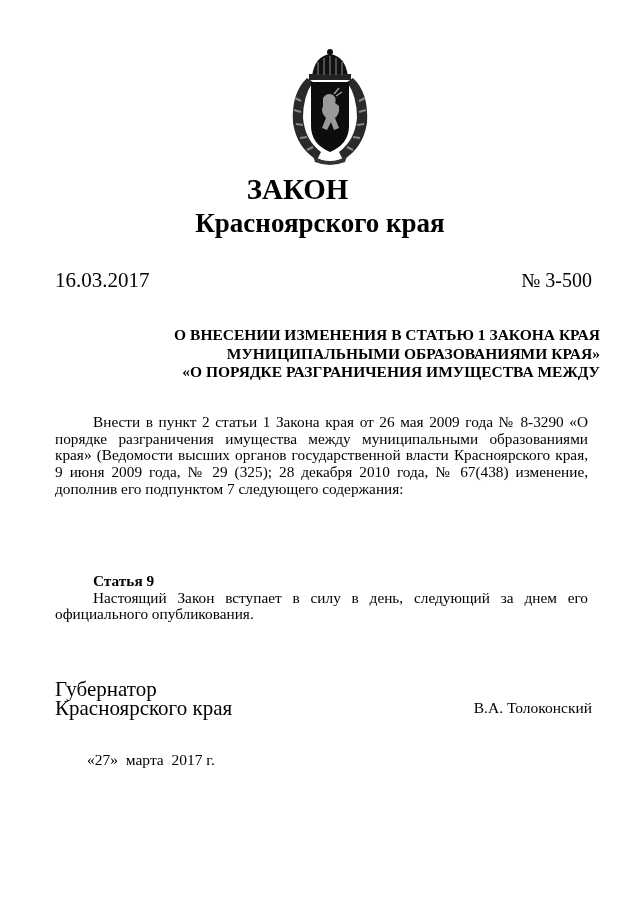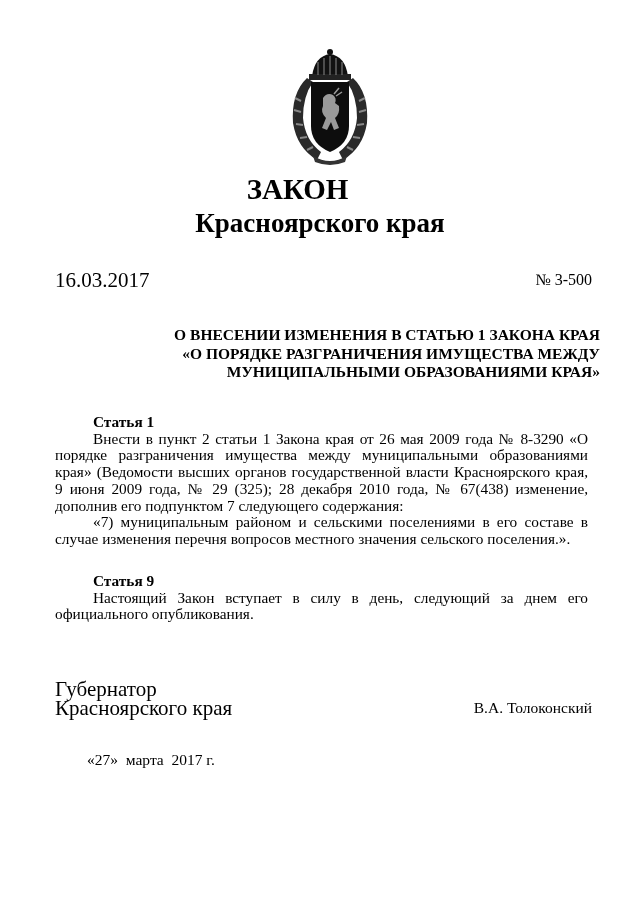--- a/index.html
+++ b/index.html
@@ -5,21 +5,21 @@
     html, body { margin: 0; padding: 0; background: #ffffff; }
     body {
       width: 640px; height: 905px; position: relative; overflow: hidden;
       font-family: "Liberation Serif", "DejaVu Serif", serif; color: #000;
     }
     .abs { position: absolute; }
     .emblem { left: 287px; top: 48px; width: 86px; height: 120px; }
     .title1 { left: 0; width: 595px; top: 172px; text-align: center; font-weight: bold; font-size: 29px; line-height: 34px; }
     .title2 { left: 0; width: 640px; top: 207px; text-align: center; font-weight: bold; font-size: 27px; line-height: 32px; }
     .date { left: 55px; top: 271px; font-size: 21px; line-height: 18px; }
-    .number { right: 48px; top: 271px; font-size: 16px; line-height: 18px; }
+    .number { right: 48px; top: 271px; font-size: 20px; line-height: 18px; }
     .heading { left: 60px; width: 540px; top: 326px; text-align: right; font-weight: bold; font-size: 15.5px; line-height: 18.5px; }
     .heading div { white-space: nowrap; }
     .body { left: 55px; width: 533px; font-size: 15.3px; line-height: 16.7px; }
     .body p { margin: 0; text-align: justify; }
     .body p.ind { text-indent: 38px; }
     .art-title { font-weight: bold; padding-left: 38px; }
     .sig-left { left: 55px; top: 680px; font-size: 21px; line-height: 19px; }
     .sig-right { right: 48px; top: 698px; font-size: 15.5px; line-height: 19px; text-align: right; }
     .signdate { left: 55px; top: 750px; font-size: 15.5px; line-height: 19px; white-space: pre; margin-left: 32px; }
   </style>
@@ -49,28 +49,26 @@
 </div>
 
 <div class="abs title1">ЗАКОН</div>
 <div class="abs title2">Красноярского края</div>
 
 <div class="abs date">16.03.2017</div>
 <div class="abs number">№ 3-500</div>
 
 <div class="abs heading">
   <div>О ВНЕСЕНИИ ИЗМЕНЕНИЯ В СТАТЬЮ 1 ЗАКОНА КРАЯ</div>
+  <div>МУНИЦИПАЛЬНЫМИ ОБРАЗОВАНИЯМИ КРАЯ»</div>
   <div>«О ПОРЯДКЕ РАЗГРАНИЧЕНИЯ ИМУЩЕСТВА МЕЖДУ</div>
-  <div>МУНИЦИПАЛЬНЫМИ ОБРАЗОВАНИЯМИ КРАЯ»</div>
 </div>
 
 <div class="abs body" style="top:414px;">
-  <div class="art-title">Статья 1</div>
   <p class="ind">Внести в пункт 2 статьи 1 Закона края от 26 мая 2009 года № 8-3290 «О порядке разграничения имущества между муниципальными образованиями края» (Ведомости высших органов государственной власти Красноярского края, 9 июня 2009 года, № 29 (325); 28 декабря 2010 года, № 67(438) изменение, дополнив его подпунктом 7 следующего содержания:</p>
-  <p class="ind">«7) муниципальным районом и сельскими поселениями в его составе в случае изменения перечня вопросов местного значения сельского поселения.».</p>
 </div>
 
 <div class="abs body" style="top:573px;">
   <div class="art-title">Статья 9</div>
   <p class="ind">Настоящий Закон вступает в силу в день, следующий за днем его официального опубликования.</p>
 </div>
 
 <div class="abs sig-left">
   <div>Губернатор</div>
   <div>Красноярского края</div>

